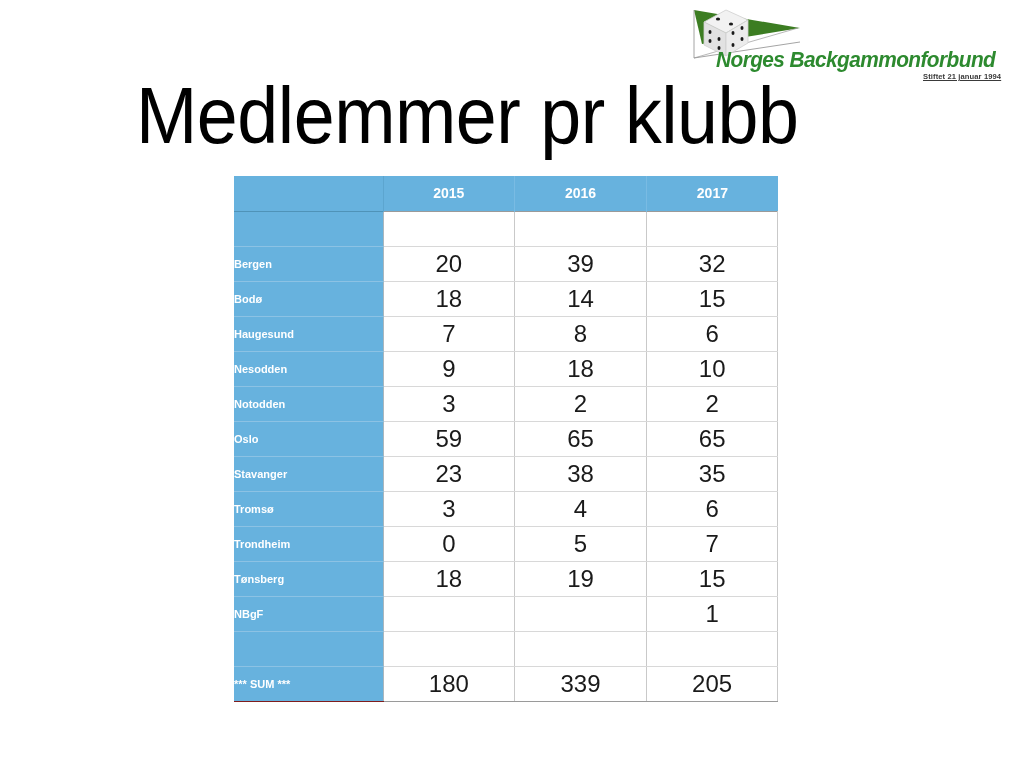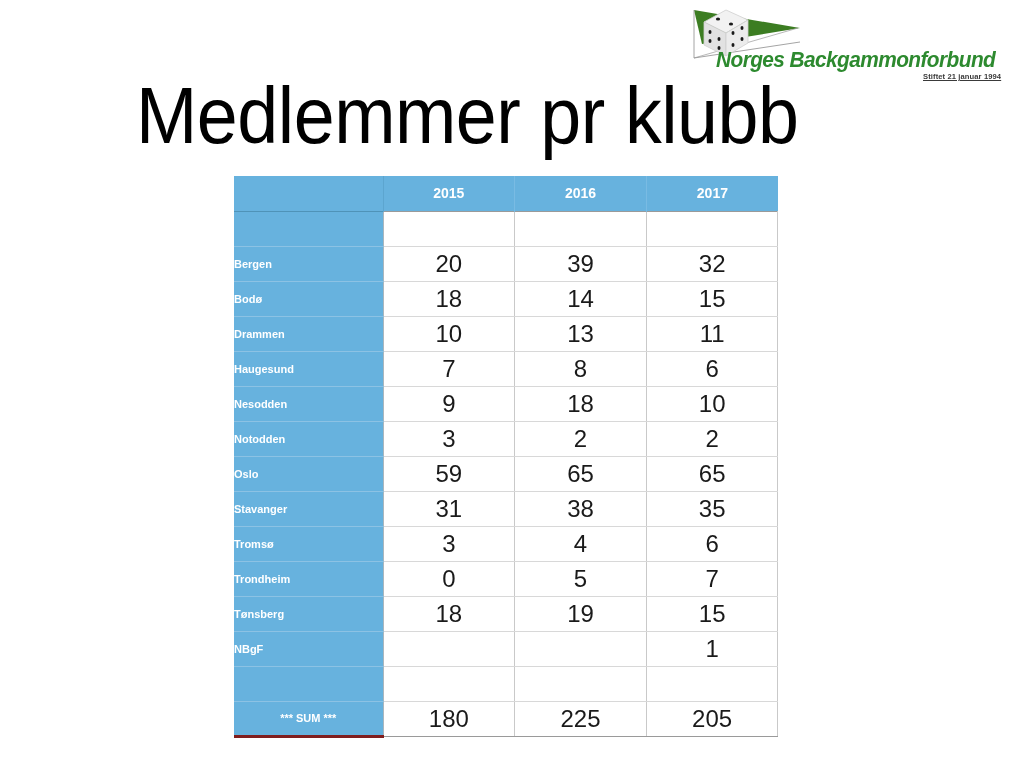--- a/index.html
+++ b/index.html
@@ -137,22 +137,21 @@
   td.val.last {
     border-right: 1px solid #c9c9c9;
   }
   tr.first-body td.val {
     border-top: 1px solid #9a9a9a;
   }
   tr.sum-row td.val {
     border-bottom: 1px solid #9a9a9a;
   }
   tr.sum-row td.lbl {
-    border-bottom: 3px solid #7f1d1d;
-    text-align: center;
+    border-bottom: 1px solid #7f1d1d;
   }
 </style>
 </head>
 <body>
 
 <div id="logo">
   <div id="logo-mark">
     <svg width="130" height="62" viewBox="0 0 130 62" xmlns="http://www.w3.org/2000/svg">
 
       <path d="M14 6 L120 24 L22 40 Z" fill="#3c7d22"></path>
@@ -217,26 +216,20 @@
         <td class="val">39</td>
         <td class="val last">32</td>
       </tr>
       <tr>
         <td class="lbl">Bodø</td>
         <td class="val">18</td>
         <td class="val">14</td>
         <td class="val last">15</td>
       </tr>
       <tr>
-        <td class="lbl">Drammen</td>
-        <td class="val">10</td>
-        <td class="val">13</td>
-        <td class="val last">11</td>
-      </tr>
-      <tr>
         <td class="lbl">Haugesund</td>
         <td class="val">7</td>
         <td class="val">8</td>
         <td class="val last">6</td>
       </tr>
       <tr>
         <td class="lbl">Nesodden</td>
         <td class="val">9</td>
         <td class="val">18</td>
         <td class="val last">10</td>
@@ -248,21 +241,21 @@
         <td class="val last">2</td>
       </tr>
       <tr>
         <td class="lbl">Oslo</td>
         <td class="val">59</td>
         <td class="val">65</td>
         <td class="val last">65</td>
       </tr>
       <tr>
         <td class="lbl">Stavanger</td>
-        <td class="val">31</td>
+        <td class="val">23</td>
         <td class="val">38</td>
         <td class="val last">35</td>
       </tr>
       <tr>
         <td class="lbl">Tromsø</td>
         <td class="val">3</td>
         <td class="val">4</td>
         <td class="val last">6</td>
       </tr>
       <tr>
@@ -285,17 +278,17 @@
       </tr>
       <tr class=" spacer">
         <td class="lbl"></td>
         <td class="val"></td>
         <td class="val"></td>
         <td class="val last"></td>
       </tr>
       <tr class=" sum-row">
         <td class="lbl">*** SUM ***</td>
         <td class="val">180</td>
-        <td class="val">225</td>
+        <td class="val">339</td>
         <td class="val last">205</td>
       </tr>
     </tbody>
 </table>
 
 </body></html>

